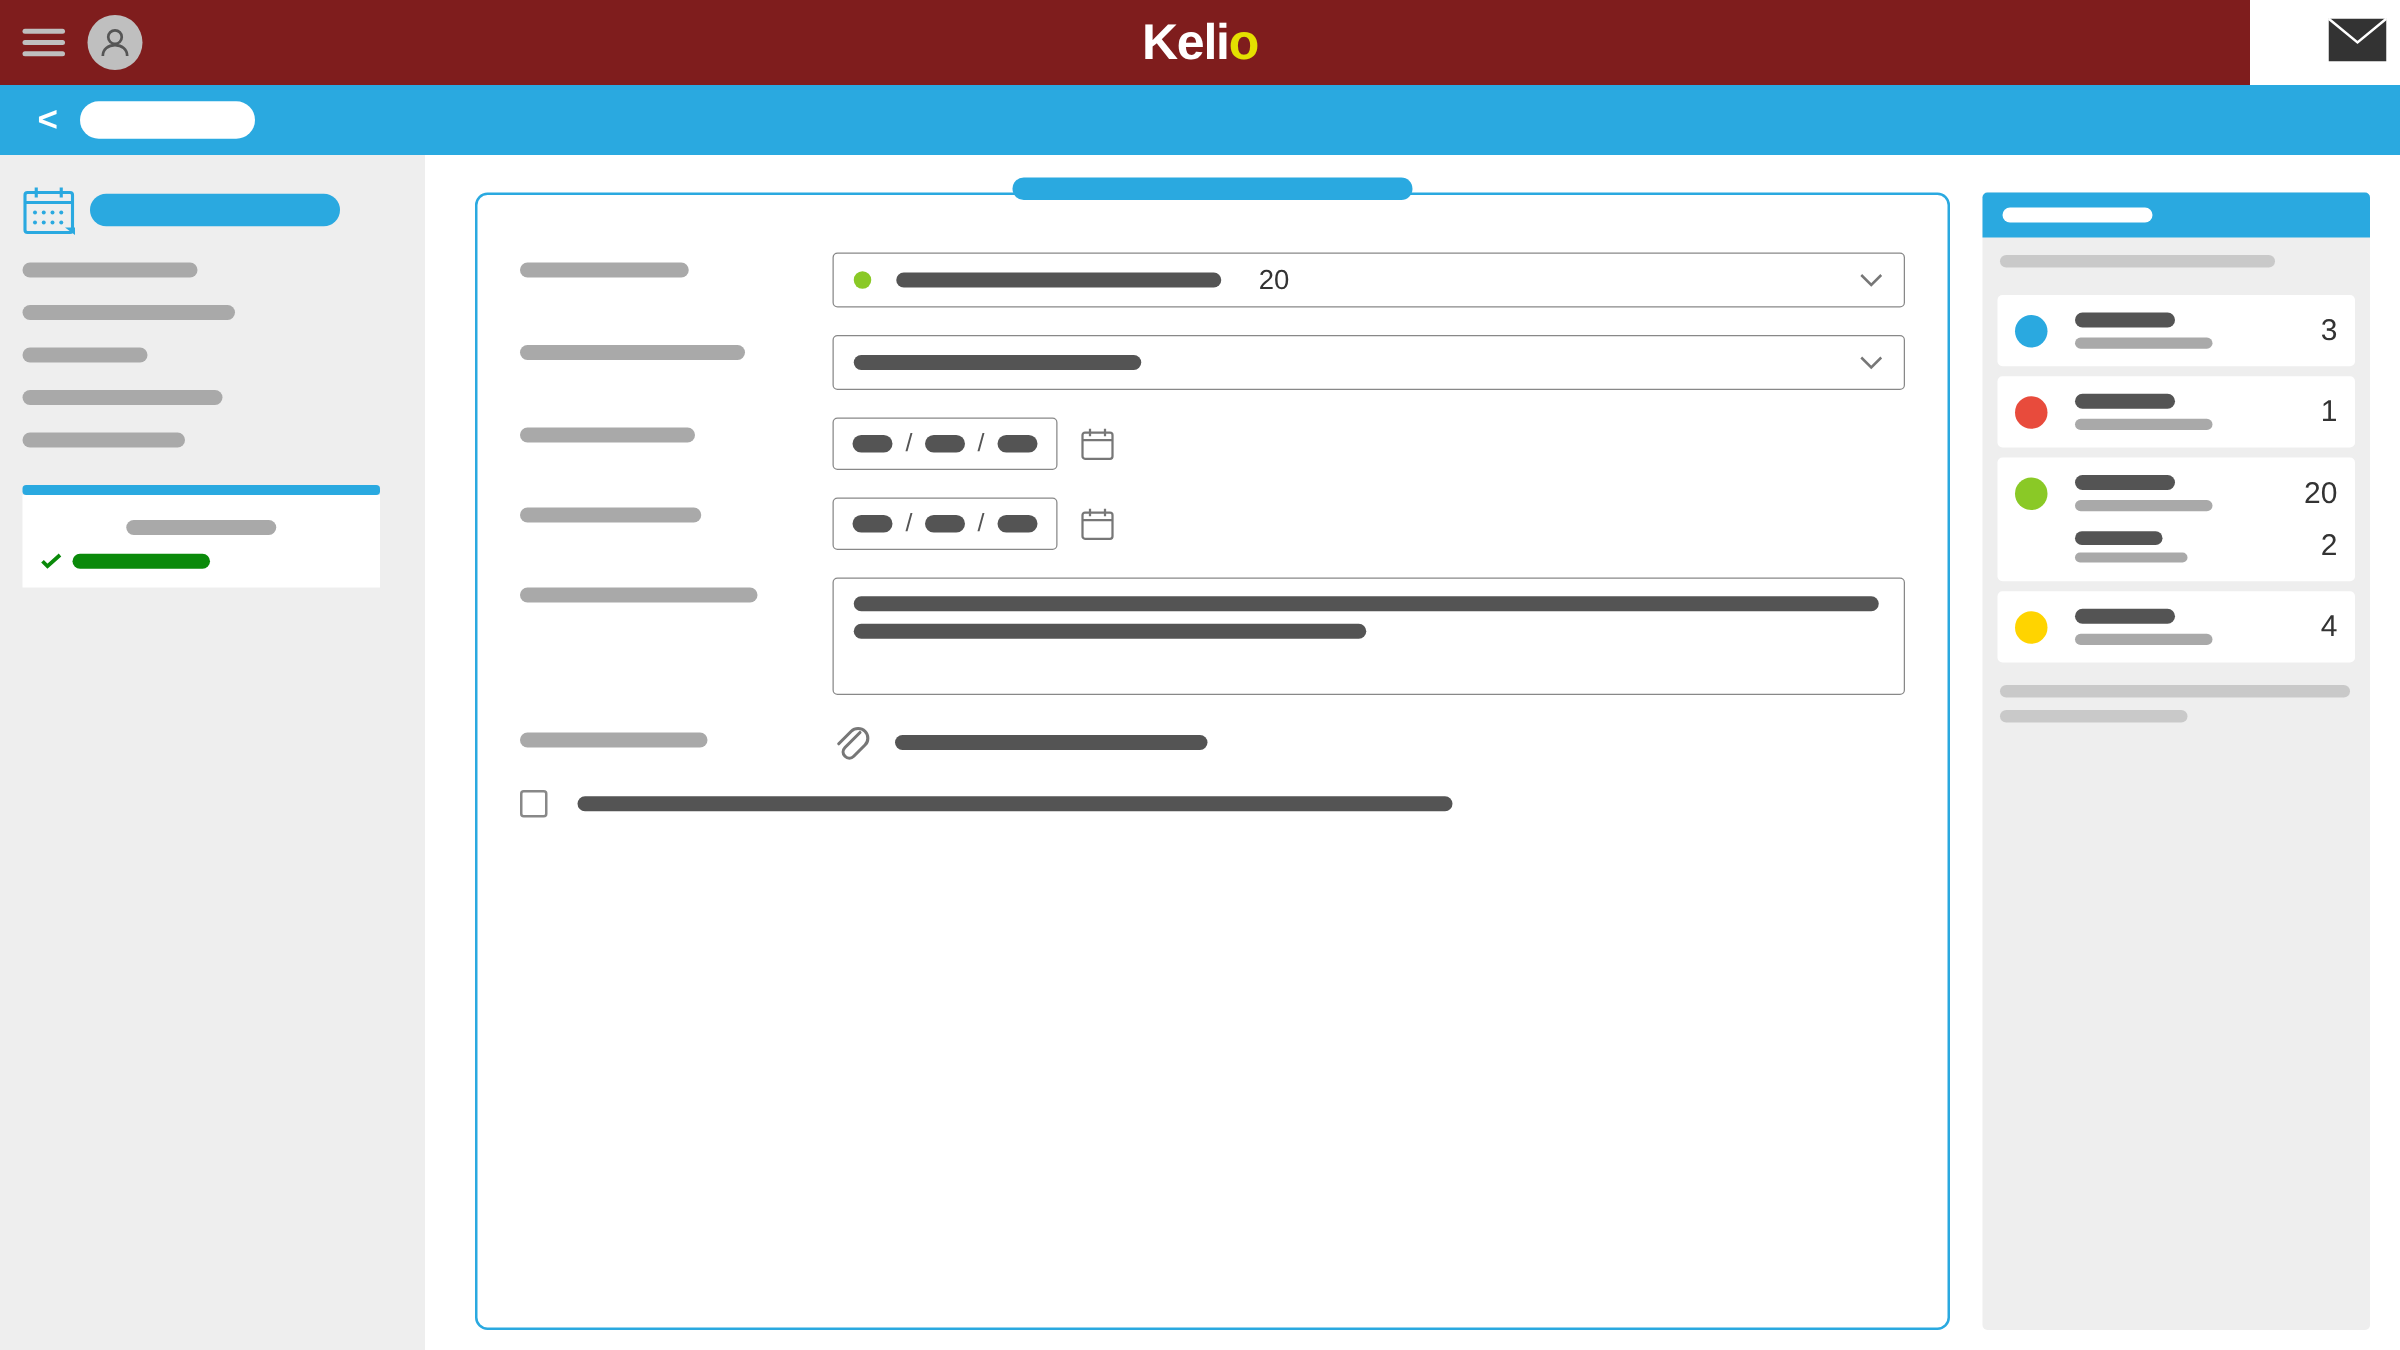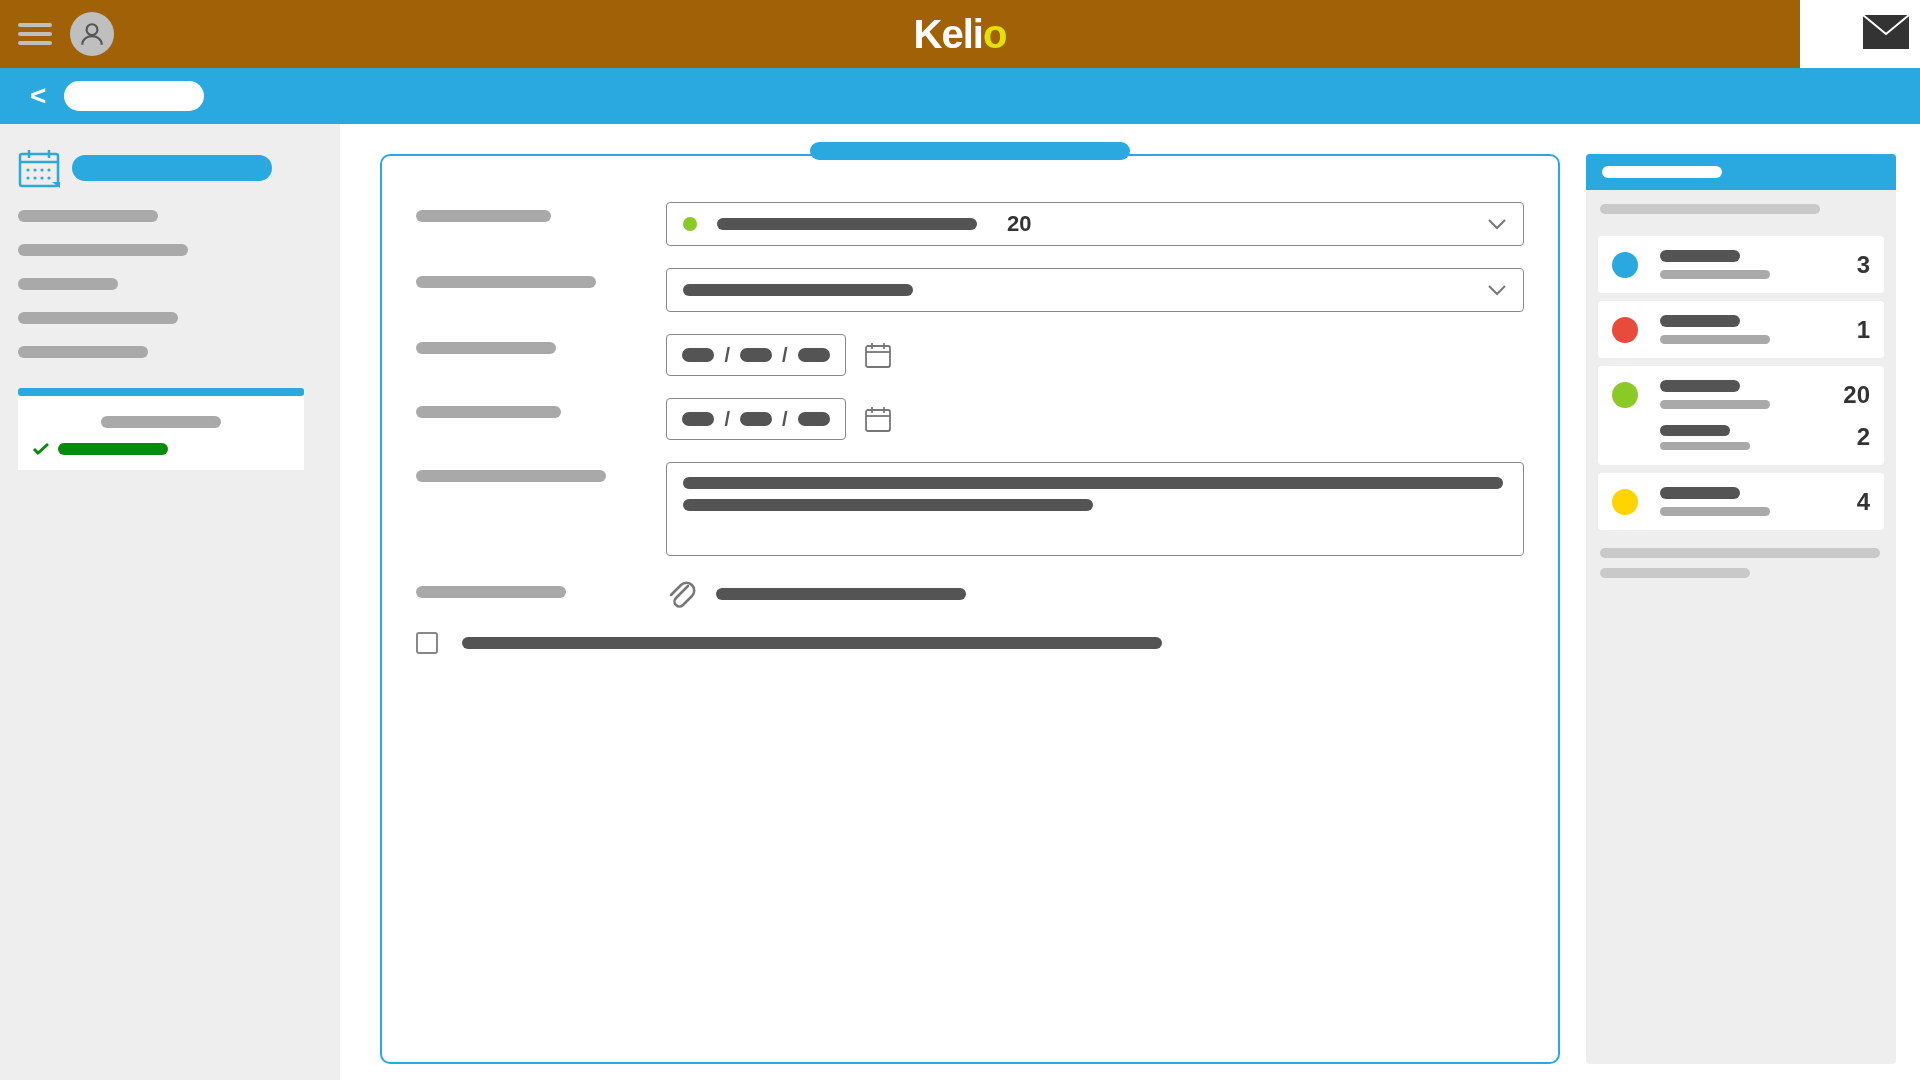--- a/index.html
+++ b/index.html
@@ -1,19 +1,19 @@
 <!DOCTYPE html>
 <html><head>
 <meta charset="utf-8">
 <style>
 * { margin:0; padding:0; box-sizing:border-box; font-family:Arial,Helvetica,sans-serif; }
 body { width:1920px; height:1080px; background:#fff; overflow:hidden; }
 
 
-.topbar { position:relative; width:100%; height:68px; background:#a16207; display:flex; align-items:center; }
+.topbar { position:relative; width:100%; height:68px; background:#7f1d1d; display:flex; align-items:center; }
 .hamburger { margin-left:18px; cursor:pointer; }
 .hamburger div { width:34px; height:4px; background:#bfbfbf; margin:5px 0; border-radius:2px; }
 .avatar-circle { width:44px; height:44px; border-radius:50%; background:#bfbfbf; margin-left:18px; display:flex; align-items:center; justify-content:center; }
 .logo { position:absolute; left:50%; transform:translateX(-50%); font-size:40px; font-weight:700; color:#fff; letter-spacing:-1px; }
 .logo .o { color:#e4e000; }
 .mail-corner { position:absolute; right:0; top:0; width:170px; height:68px; }
 .mail-corner .tri { position:absolute; right:0; top:0; width:0; height:0; border-left:60px solid transparent; border-top:68px solid #fff; }
 .mail-corner .rect { position:absolute; right:0; top:0; width:120px; height:68px; background:#fff; }
 .mail-corner svg { position:absolute; right:10px; top:14px; }
 
@@ -30,21 +30,21 @@
 .side-pill { background:#2aa9e0; height:26px; width:200px; border-radius:13px; }
 .side-items .itm { height:12px; background:#a9a9a9; border-radius:6px; margin:22px 0; }
 .submenu { margin-top:30px; }
 .submenu-bar { height:8px; background:#2aa9e0; width:286px; border-radius:3px; margin-bottom:0; }
 .submenu-box { background:#fff; width:286px; padding:12px 14px 14px 14px; }
 .sub-grey { height:12px; background:#a9a9a9; border-radius:6px; width:120px; margin:8px auto 14px auto; }
 .sub-row { display:flex; align-items:center; }
 .sub-row svg { margin-right:8px; }
 .sub-green { height:12px; background:#0a8a0a; border-radius:6px; width:110px; }
 
-.content { flex:1; display:flex; padding:30px 20px 16px 40px; gap:26px;font-weight:bold; }
+.content { flex:1; display:flex; padding:30px 20px 16px 40px; gap:26px; }
 
 
 .form-card { flex:1; border:2px solid #2aa9e0; border-radius:10px; position:relative; padding:46px 34px 30px 34px; max-width:1180px; }
 .form-title-tab { position:absolute; top:-14px; left:50%; transform:translateX(-50%); width:320px; height:18px; background:#2aa9e0; border-radius:9px; }
 .form-row { display:flex; align-items:flex-start; margin-bottom:22px; }
 .form-label { width:250px; padding-top:8px; }
 .form-label .ph { height:12px; background:#a9a9a9; border-radius:6px; }
 .form-field { flex:1; }
 .select { border:1px solid #888; border-radius:4px; height:44px; display:flex; align-items:center; padding:0 16px; position:relative; cursor:pointer; }
 .select .dot { width:14px; height:14px; border-radius:50%; margin-right:20px; }

